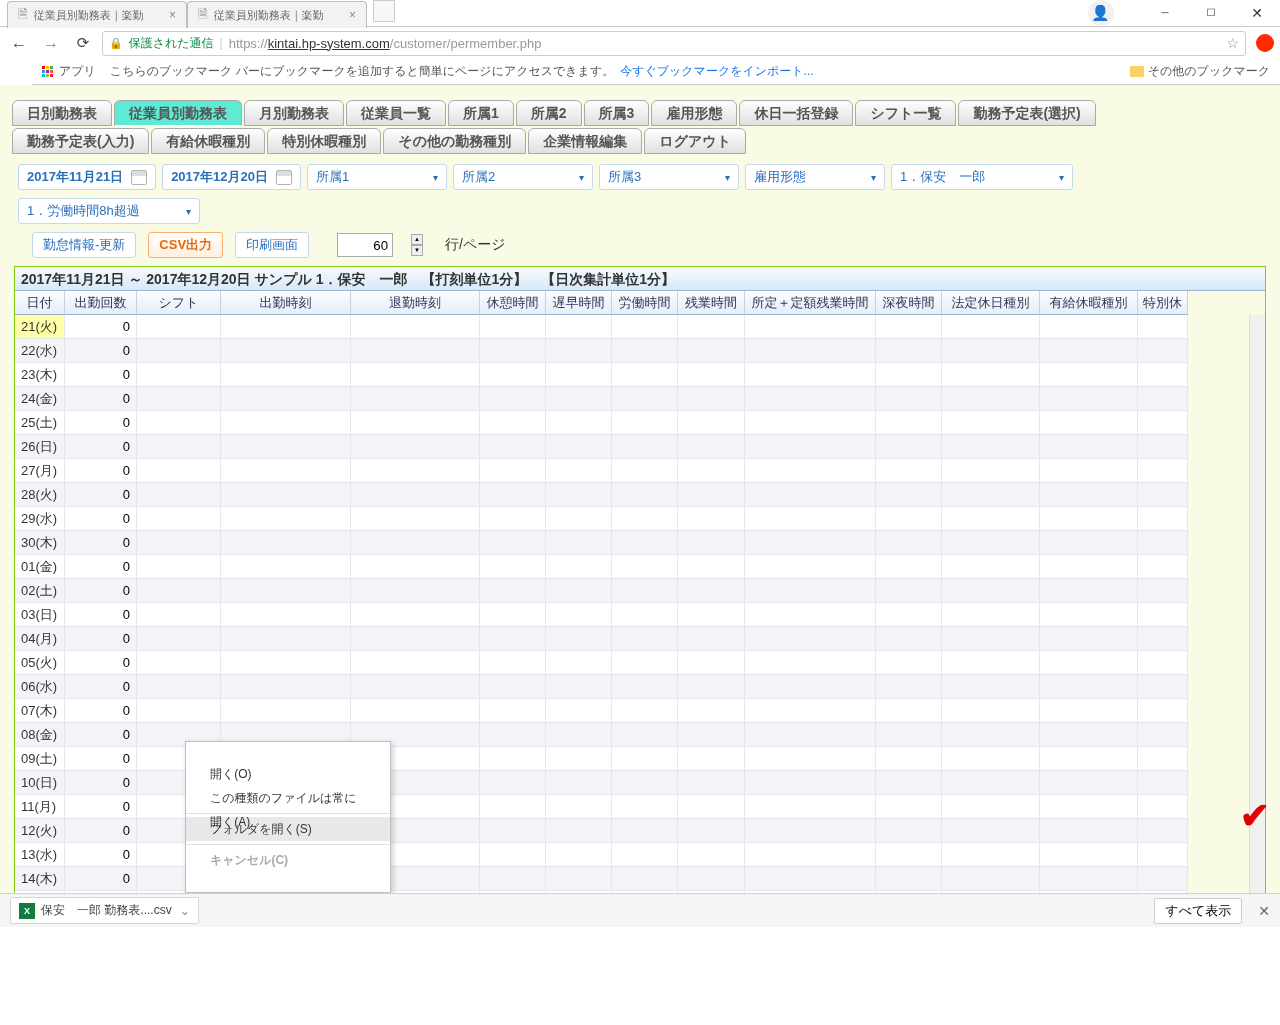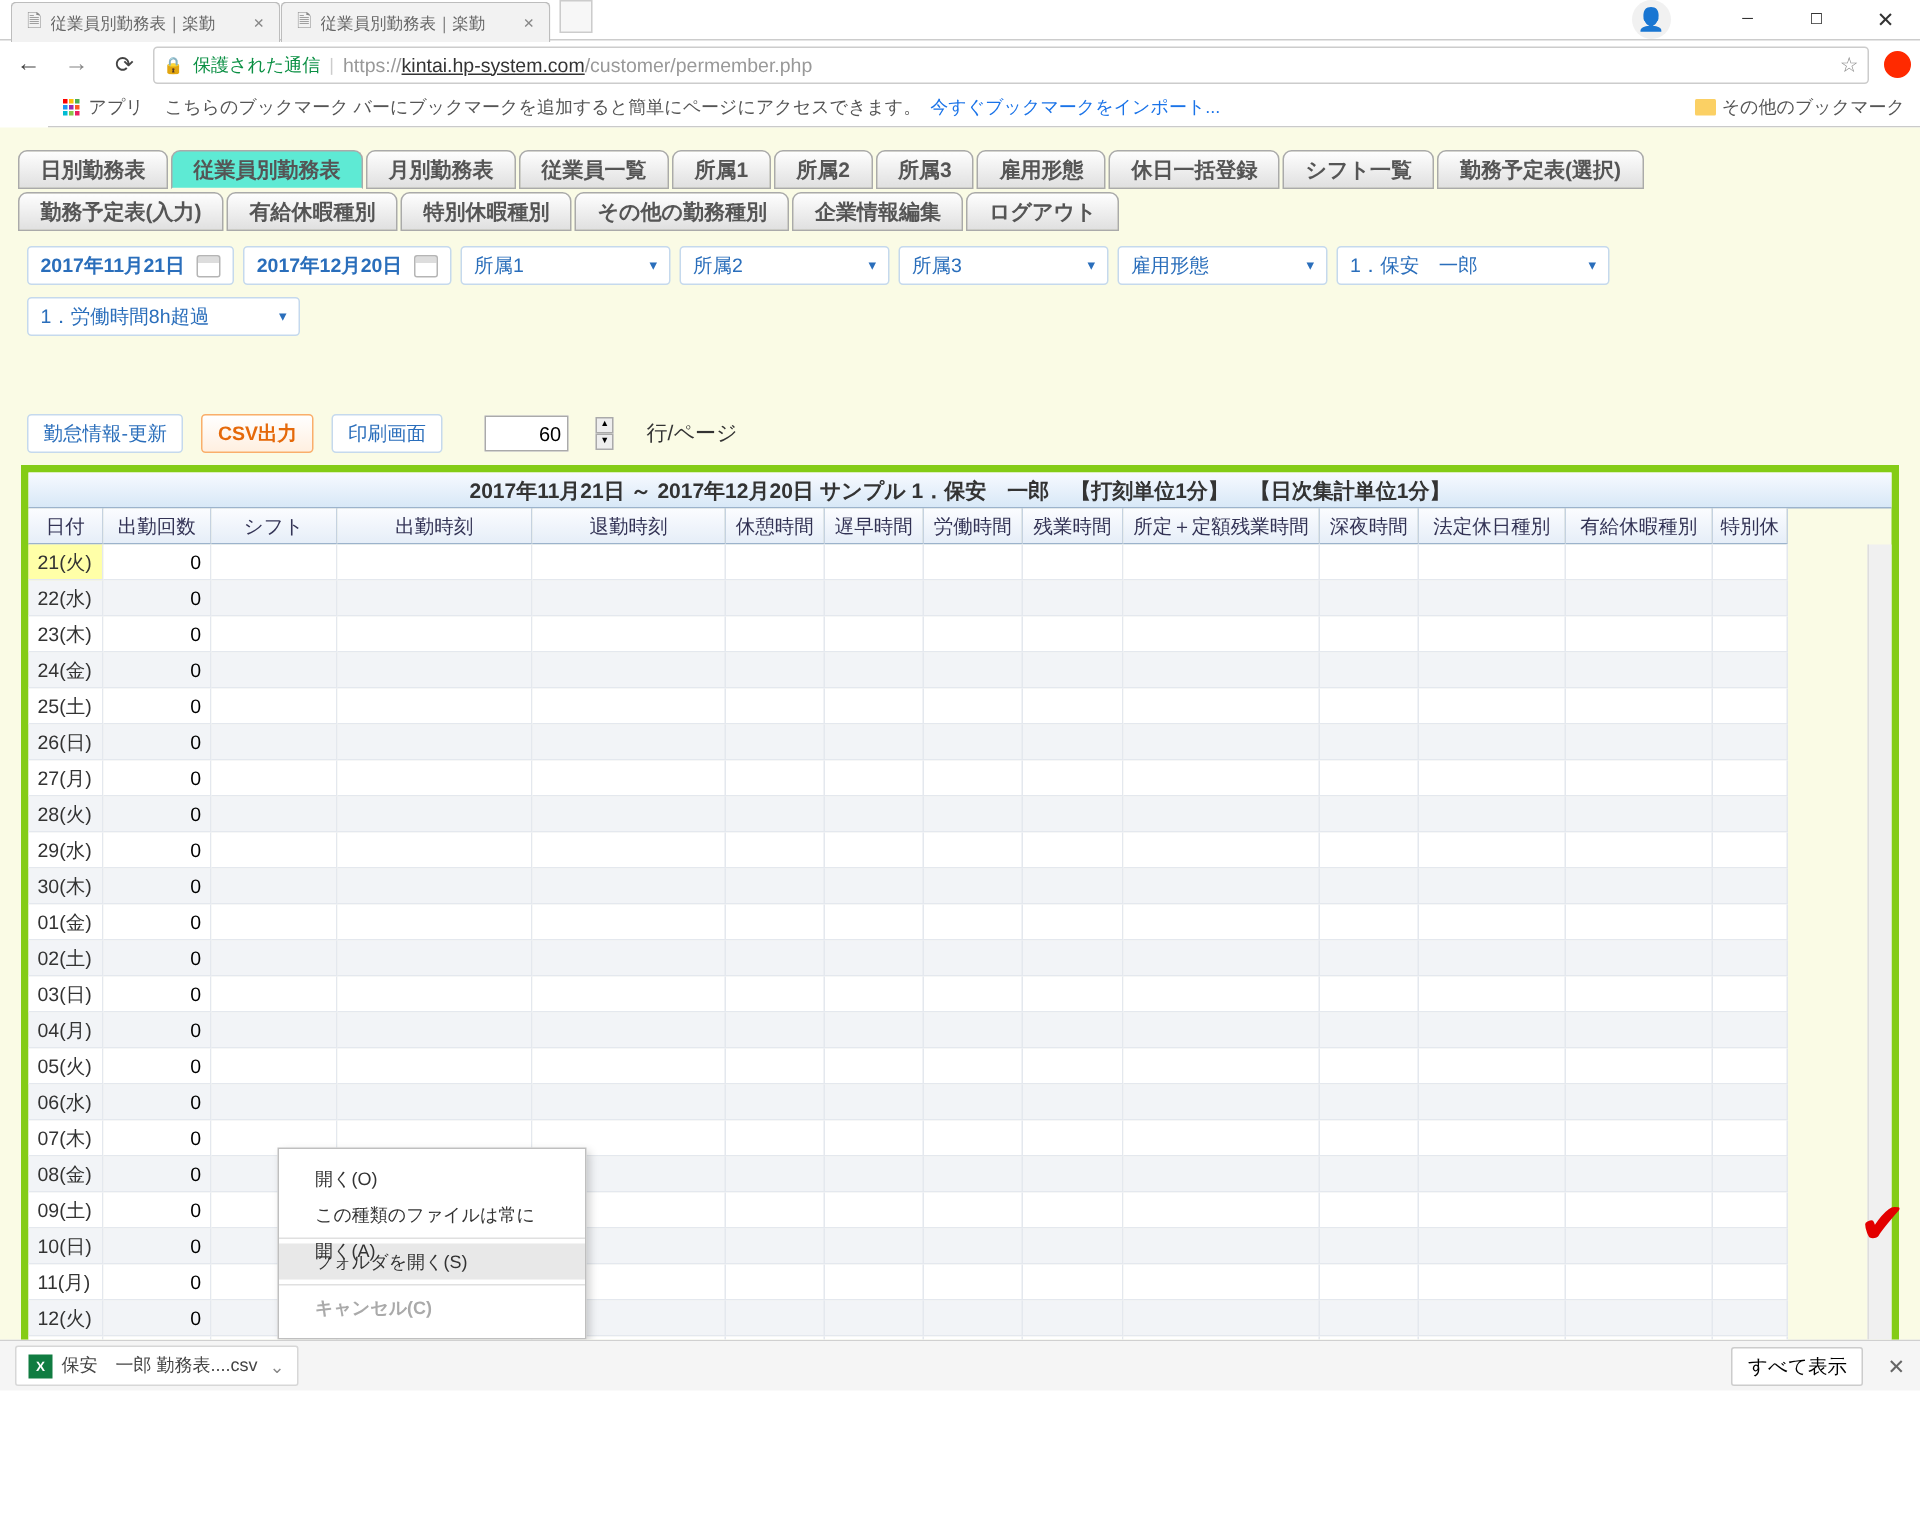--- a/index.html
+++ b/index.html
@@ -56,43 +56,43 @@
 .ui-tab.active { background: #5eead4; border-bottom-color: #fafbe5; color: #555; position: relative; z-index: 2; }
 
 .filters { padding: 8px 18px; display: flex; flex-wrap: wrap; gap: 6px; align-items: center; }
 .date-input { display: inline-flex; align-items: center; height: 26px; border: 1px solid #c5d9ed; border-radius: 3px; background: #fff; padding: 0 8px; color: #2a6ebb; font-weight: bold; font-size: 13px; gap: 8px; }
 .cal-ic { width: 16px; height: 15px; border: 1px solid #b5b5b5; border-radius: 2px; background: linear-gradient(#ddd 35%, #fff 35%); }
 .dropdown { display: inline-flex; align-items: center; justify-content: space-between; height: 26px; border: 1px solid #c5d9ed; border-radius: 3px; background: #fff; padding: 0 8px; color: #2a6ebb; font-size: 13px; gap: 10px; min-width: 130px; }
 .dropdown .caret { color: #2a6ebb; font-size: 10px; }
 .dropdown.wide2 { min-width: 182px; }
 .dropdown.wide2b { min-width: 140px; }
 
-.filters2 { padding: 0 18px 4px; display: flex; gap: 12px; align-items: center; margin-top: 44px; }
+.filters2 { padding: 0 32px 4px; display: flex; gap: 12px; align-items: center; }
 .btn { height: 26px; padding: 0 10px; border: 1px solid #c5d9ed; border-radius: 3px; background: #fff; color: #2a6ebb; font-size: 13px; display: inline-flex; align-items: center; }
 .btn.orange { border-color: #faae6b; color: #e5690a; font-weight: bold; background: linear-gradient(#fff,#ffefe0); }
 .num-input { width: 56px; height: 24px; border: 1px solid #aaa; text-align: right; padding: 0 4px; }
 .pager-label { color: #333; font-size: 14px; }
 .spinner { display: inline-flex; flex-direction: column; }
 .spinner span { width: 12px; height: 11px; border: 1px solid #aaa; background: #eee; font-size: 6px; text-align: center; line-height: 9px; }
 
 
-.table-wrap { margin: 4px 14px 1px; border: 5px solid #84cc16; position: relative; text-align: center; }
+.table-wrap { margin: 4px 14px 1px; border: 1px solid #84cc16; position: relative; }
 .title-bar { background: linear-gradient(#f7faff,#d8e8f7); height: 24px; line-height: 24px; padding: 0 6px; font-size: 14px; font-weight: bold; color: #333; border-bottom: 1px solid #9cb3cc; }
 .grid { display: grid; grid-template-columns: 50px 72px 84px 130px 129px 66px 66px 66px 67px 131px 66px 98px 98px 50px; font-size: 13px; }
 .hdr { background: linear-gradient(#fbfcff,#e6eef8); border-right: 1px solid #c5d2e0; border-bottom: 1px solid #9cb3cc; height: 24px; display: flex; align-items: center; justify-content: center; color: #335; font-weight: normal; }
 .row { display: contents; }
 .cell { border-right: 1px solid #e4e8ee; border-bottom: 1px solid #e4e8ee; height: 24px; display: flex; align-items: center; padding: 0 6px; background: #fff; }
 .cell.date { justify-content: flex-start; color: #333; }
 .cell.num { justify-content: flex-end; }
 .row.alt .cell { background: #f2f4f7; }
 .row.sel .cell.date { background: #ffffa8; }
 .scrollbar-v { position: absolute; right: 0; top: 48px; bottom: 0; width: 16px; background: #f0f0f0; border-left: 1px solid #ddd; }
 
 
-.ctx-menu { position: absolute; left: 185px; bottom: 0; width: 206px; background: #fff; border: 1px solid #bfbfbf; box-shadow: 2px 2px 6px rgba(0,0,0,.2); z-index: 50; padding: 8px 0; }
+.ctx-menu { position: absolute; left: 185px; bottom: 0; width: 206px; background: #fff; border: 1px solid #bfbfbf; box-shadow: 2px 2px 6px rgba(0,0,0,.2); z-index: 50; padding: 20px 0; }
 .ctx-item { height: 24px; line-height: 24px; padding: 0 24px; color: #333; font-size: 12px; }
 .ctx-item.hover { background: #e8e8e8; }
 .ctx-item.disabled { color: #aaa; font-weight: bold; }
 .ctx-sep { height: 1px; background: #e0e0e0; margin: 3px 0; }
 .checkmark { position: absolute; right: 10px; bottom: 56px; color: #e30000; font-size: 36px; font-weight: bold; z-index: 60; }
 
 
 .dl-bar { height: 34px; background: #f5f5f5; border-top: 1px solid #d0d0d0; display: flex; align-items: center; padding: 0 10px; gap: 8px; }
 .dl-item { display: flex; align-items: center; gap: 6px; padding: 4px 8px; border: 1px solid #d7d7d7; border-radius: 2px; background: #fff; font-size: 12px; color: #444; }
 .xl-icon { width: 16px; height: 16px; background: #107c41; color: #fff; font-size: 9px; font-weight: bold; display: flex; align-items: center; justify-content: center; }

